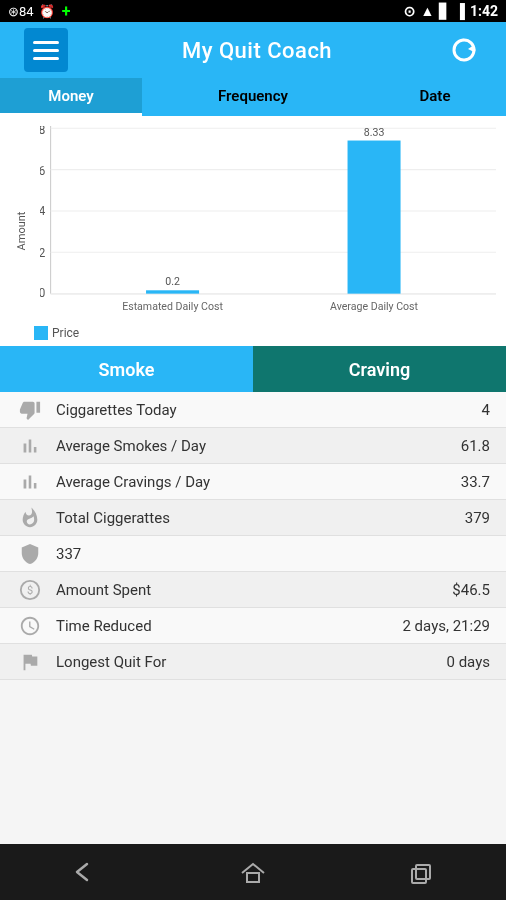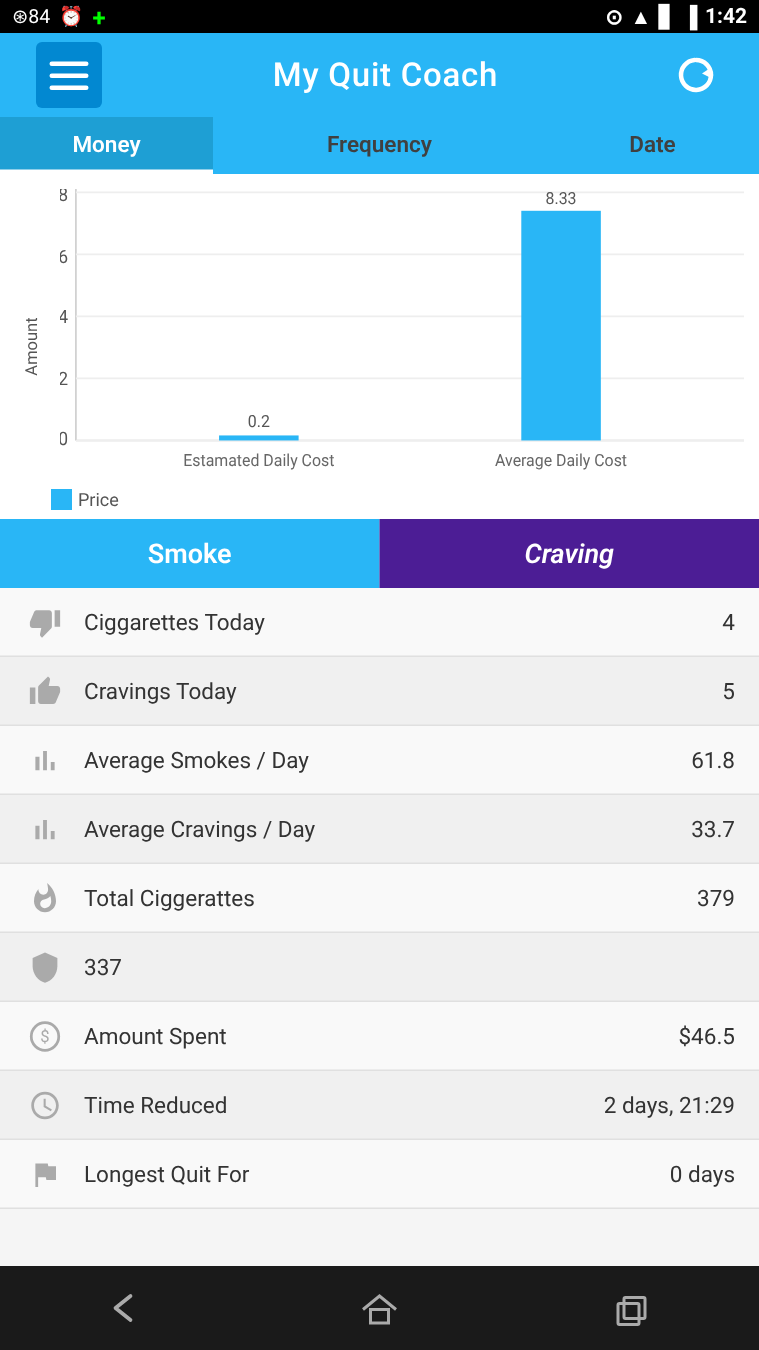--- a/index.html
+++ b/index.html
@@ -97,21 +97,21 @@
       font-weight: 600;
       cursor: pointer;
       border-bottom: 3px solid transparent;
     }
     .tab.active {
       color: #fff;
       border-bottom: 3px solid #fff;
       background: #1e9fd4;
     }
     .tab.inactive {
-      color: #404040;
+      color: #000000;
       border-bottom: 3px solid transparent;
       padding-left: 40px;
     }
 
     
     .chart-container {
       width: 100%;
       height: 230px;
       background: #fff;
       padding: 10px 10px 30px 40px;
@@ -162,32 +162,31 @@
       font-size: 18px;
       font-weight: 600;
       cursor: pointer;
       color: #fff;
     }
     .toggle-smoke {
       background: #29b6f6;
       text-align: center;
     }
     .toggle-craving {
-      background: #4c1d95;
-      font-style: italic;
+      background: #0f766e;
     }
 
     
     .stats-list {
       width: 100%;
       background: #fff;
     }
     .stat-row {
       width: 100%;
-      height: 46px;
+      height: 36px;
       display: flex;
       align-items: center;
       padding: 0 16px;
       border-bottom: 1px solid #e0e0e0;
     }
     .stat-row:nth-child(odd) {
       background: #f9f9f9;
     }
     .stat-row:nth-child(even) {
       background: #f0f0f0;
@@ -329,29 +328,20 @@
   <div class="stat-row">
     <div class="stat-icon">
       <svg width="22" height="22" viewBox="0 0 24 24" fill="#aaa">
           <path d="M15 3H6c-.83 0-1.54.5-1.84 1.22l-3.02 7.05C1.05 11.5 1 11.74 1 12v2c0 1.1.9 2 2 2h6.31l-.95 4.57-.03.32c0 .41.17.79.44 1.06L9.83 23l6.59-6.59c.36-.36.58-.86.58-1.41V5c0-1.1-.9-2-2-2zm4 0v12h4V3h-4z"></path>
         </svg>
     </div>
     <span class="stat-label">Ciggarettes Today</span>
     <span class="stat-value">4</span>
   </div>
 
-  <div class="stat-row">
-    <div class="stat-icon">
-      <svg width="22" height="22" viewBox="0 0 24 24" fill="#aaa">
-          <path d="M1 21h4V9H1v12zm22-11c0-1.1-.9-2-2-2h-6.31l.95-4.57.03-.32c0-.41-.17-.79-.44-1.06L14.17 1 7.59 7.59C7.22 7.95 7 8.45 7 9v10c0 1.1.9 2 2 2h9c.83 0 1.54-.5 1.84-1.22l3.02-7.05C22.95 12.5 23 12.26 23 12v-2z"></path>
-        </svg>
-    </div>
-    <span class="stat-label">Cravings Today</span>
-    <span class="stat-value">5</span>
-  </div>
 
   <div class="stat-row">
     <div class="stat-icon">
       <svg width="22" height="22" viewBox="0 0 24 24" fill="#aaa">
           <path d="M5 9.2h3V19H5zM10.6 5h2.8v14h-2.8zm5.6 8H19v6h-2.8z"></path>
         </svg>
     </div>
     <span class="stat-label">Average Smokes / Day</span>
     <span class="stat-value">61.8</span>
   </div>

